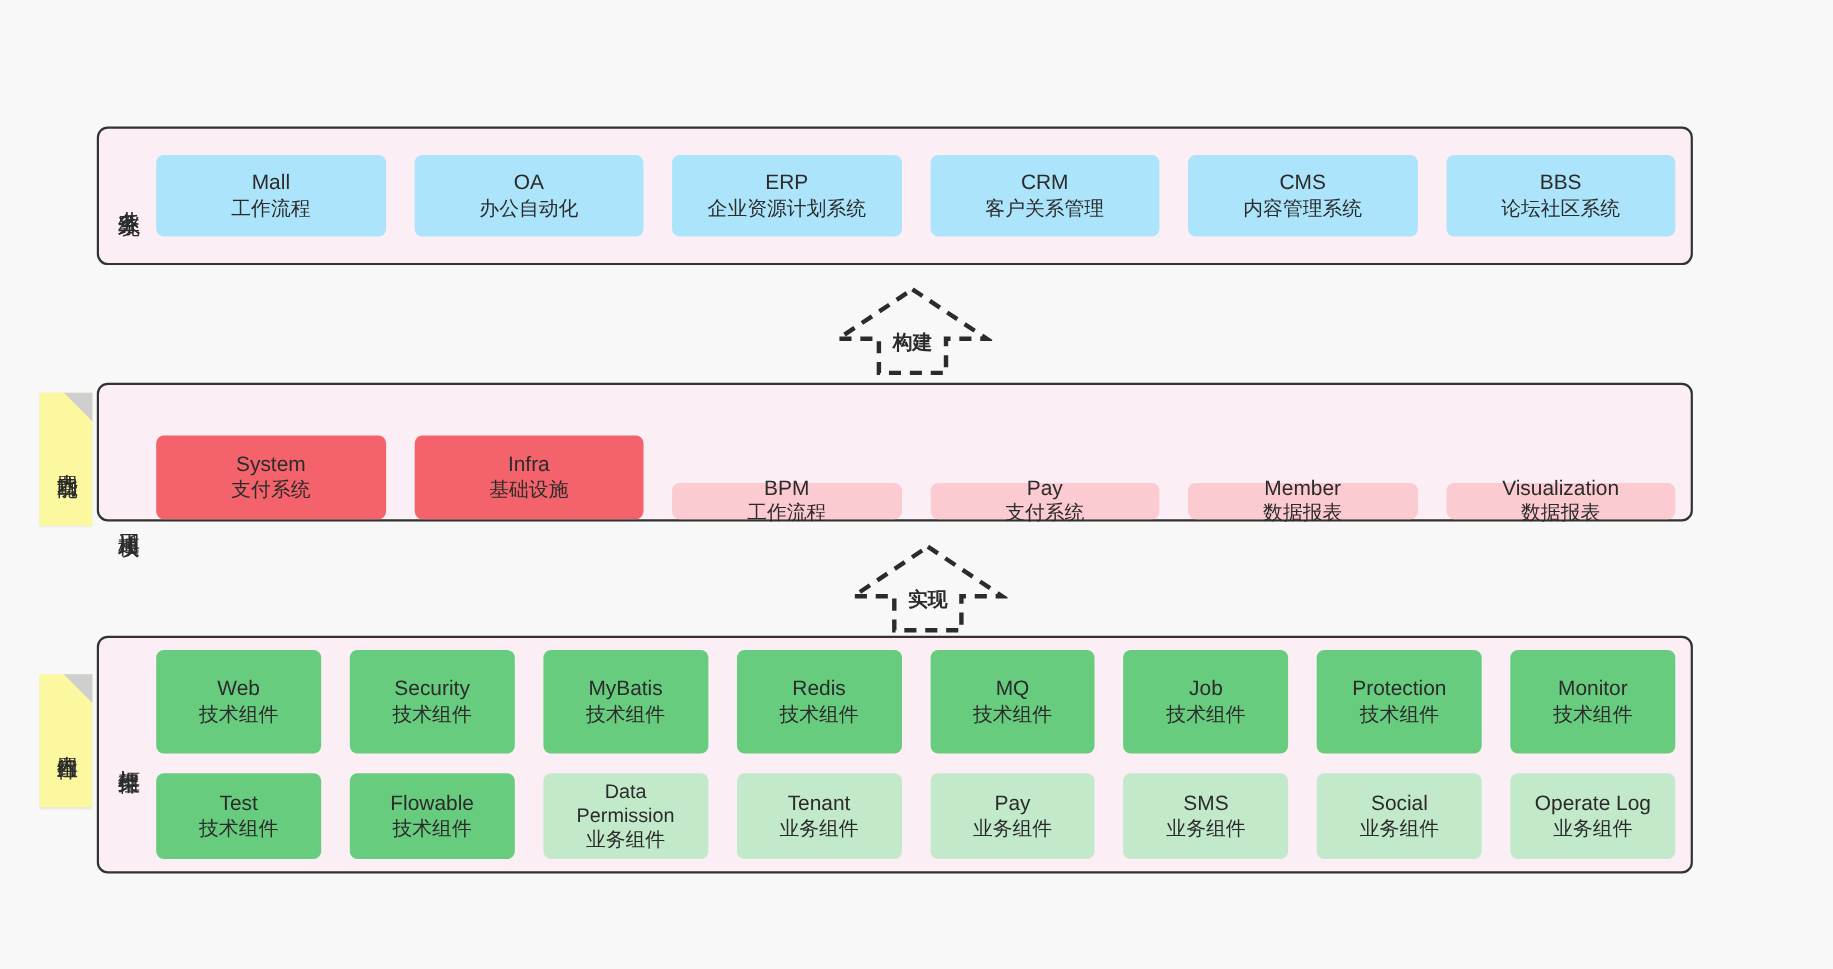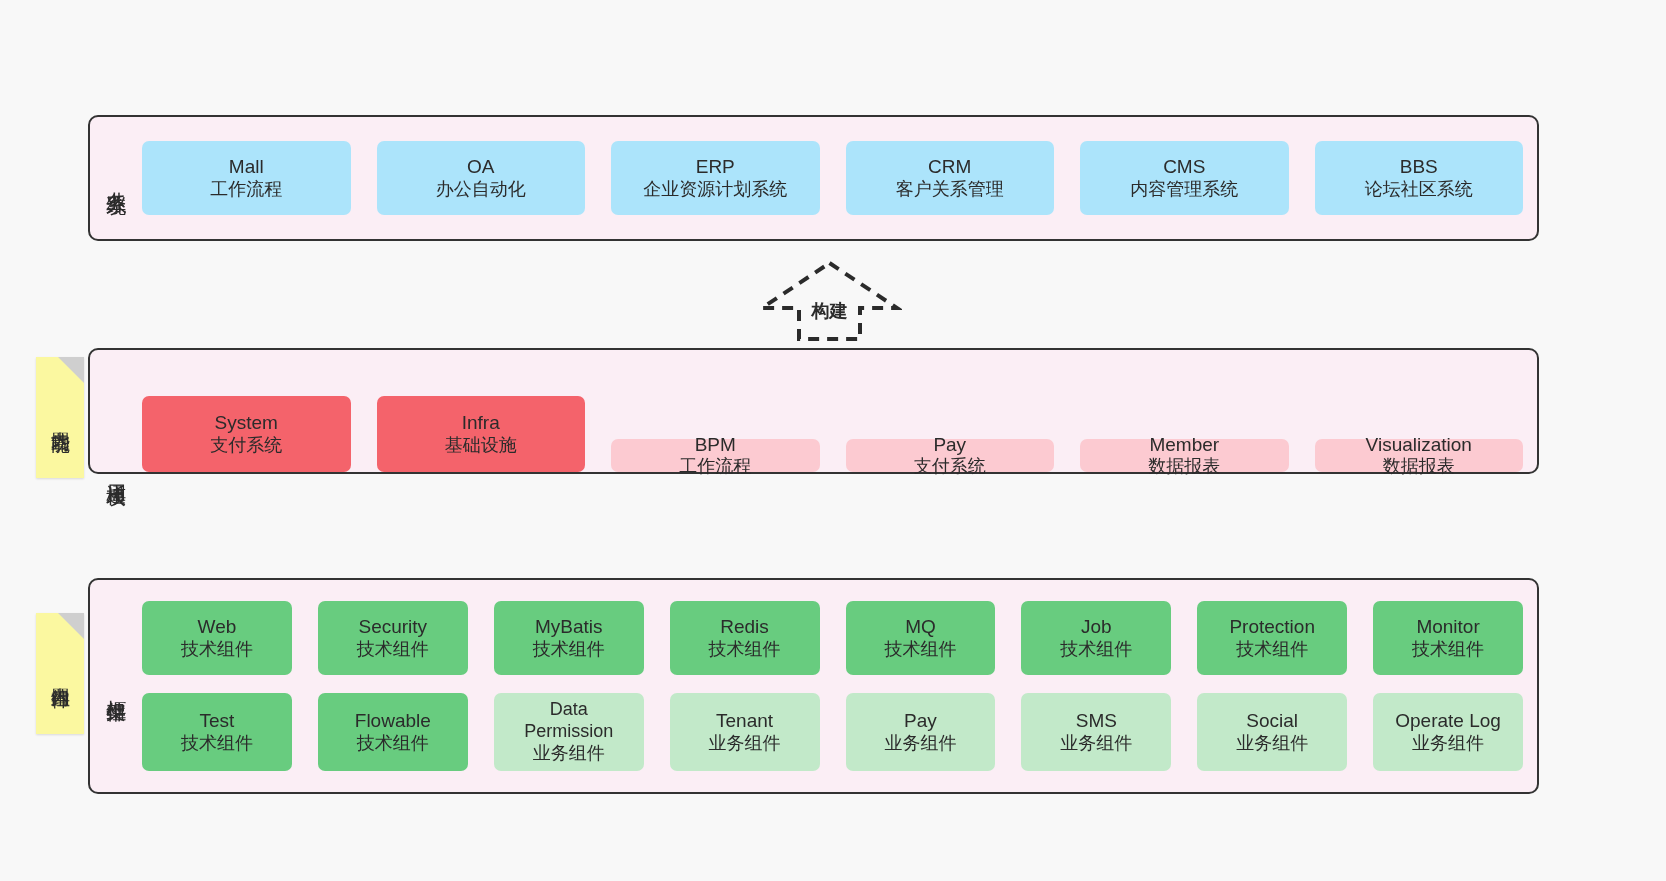--- a/index.html
+++ b/index.html
@@ -193,31 +193,37 @@
         </div>
         <div class="cell c-pink">
           <span class="en">Visualization</span>
           <span class="cn">数据报表</span>
         </div>
 
       </div>
     </div>
   </div>
 
+  <div class="arrow-wrap" style="left:771px; top:492px; width:145px; height:86px;">
+    <svg width="145" height="86" viewBox="0 0 145 86">
+      <path d="M72.5 5 L140 50 L103 50 L103 81 L42 81 L42 50 L5 50 Z" fill="none" stroke="#2b2b2b" stroke-width="4" stroke-dasharray="11 8" stroke-linejoin="miter"></path>
+    </svg>
+    <span class="arrow-label" style="top:41px;">实现</span>
+  </div>
 
   <div class="note" style="left:36px; top:613px; width:48px; height:121px;">
     <span class="fold"></span>
     <span>内置组件</span>
   </div>
 
   <div class="layer" style="left:88px; top:578px; width:1451px; height:216px;">
     <div class="layer-title">框架组件</div>
     <div class="layer-body">
 
-      <div class="row" style="height:74px;">
+      <div class="row" style="height:94px;">
         <div class="cell c-green">
           <span class="en">Web</span>
           <span class="cn">技术组件</span>
         </div>
         <div class="cell c-green">
           <span class="en">Security</span>
           <span class="cn">技术组件</span>
         </div>
         <div class="cell c-green">
           <span class="en">MyBatis</span>

